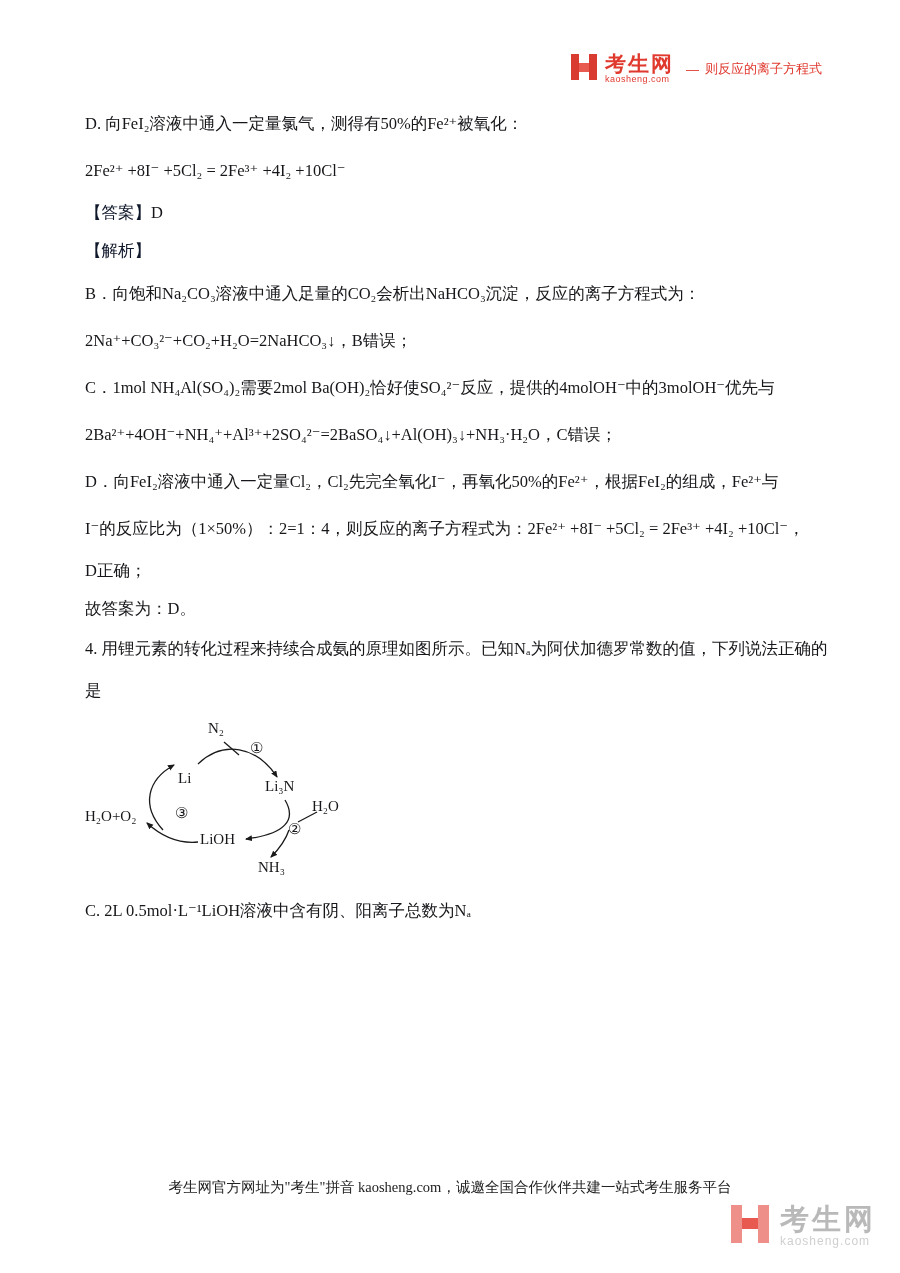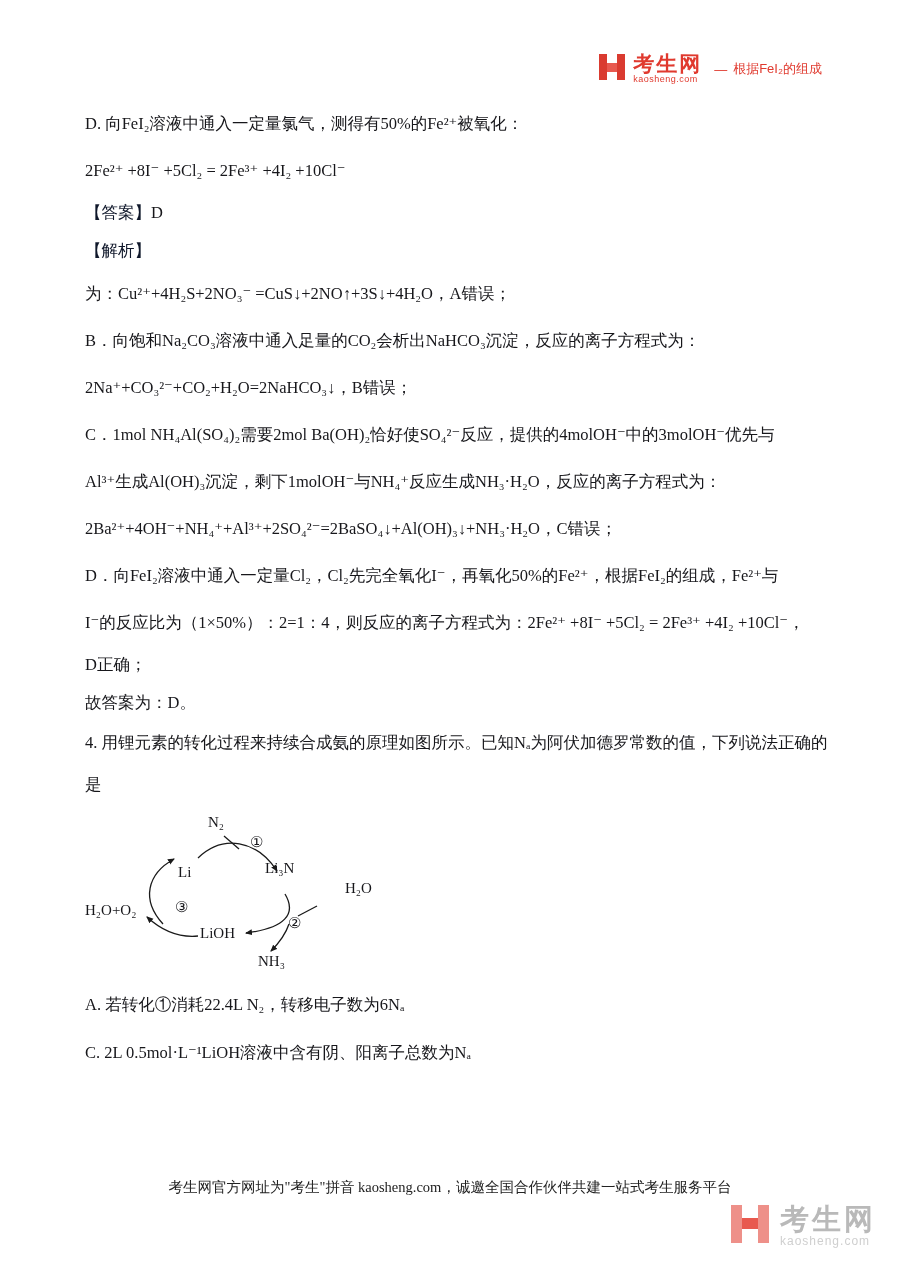--- a/index.html
+++ b/index.html
@@ -92,37 +92,35 @@
         <rect x="2" y="2" width="8" height="26" fill="#da3b30"></rect>
         <rect x="20" y="2" width="8" height="26" fill="#da3b30"></rect>
         <rect x="10" y="11" width="10" height="9" fill="#e8594f"></rect>
       </svg>
     </span>
     <span class="logo-text-block">
       <span class="logo-brand">考生网</span>
       <span class="logo-domain">kaosheng.com</span>
     </span>
     <span class="logo-dash">—</span>
-    <span class="logo-tagline">根据FeI₂的组成</span>
+    <span class="logo-tagline">则反应的离子方程式</span>
   </header>
 
   <main class="content">
     <div class="line">D. 向FeI₂溶液中通入一定量氯气，测得有50%的Fe²⁺被氧化：</div>
     <div class="line">2Fe²⁺ +8I⁻ +5Cl₂ = 2Fe³⁺ +4I₂ +10Cl⁻</div>
     <div class="line tight">
       <span class="blue">【答案】</span><span>D</span>
     </div>
     <div class="line tight">
       <span class="blue">【解析】</span>
     </div>
-    <div class="line">为：Cu²⁺+4H₂S+2NO₃⁻ =CuS↓+2NO↑+3S↓+4H₂O，A错误；</div>
     <div class="line">B．向饱和Na₂CO₃溶液中通入足量的CO₂会析出NaHCO₃沉淀，反应的离子方程式为：</div>
     <div class="line">2Na⁺+CO₃²⁻+CO₂+H₂O=2NaHCO₃↓，B错误；</div>
     <div class="line">C．1mol NH₄Al(SO₄)₂需要2mol Ba(OH)₂恰好使SO₄²⁻反应，提供的4molOH⁻中的3molOH⁻优先与</div>
-    <div class="line">Al³⁺生成Al(OH)₃沉淀，剩下1molOH⁻与NH₄⁺反应生成NH₃·H₂O，反应的离子方程式为：</div>
     <div class="line">2Ba²⁺+4OH⁻+NH₄⁺+Al³⁺+2SO₄²⁻=2BaSO₄↓+Al(OH)₃↓+NH₃·H₂O，C错误；</div>
     <div class="line">D．向FeI₂溶液中通入一定量Cl₂，Cl₂先完全氧化I⁻，再氧化50%的Fe²⁺，根据FeI₂的组成，Fe²⁺与</div>
     <div class="line">I⁻的反应比为（1×50%）：2=1：4，则反应的离子方程式为：2Fe²⁺ +8I⁻ +5Cl₂ = 2Fe³⁺ +4I₂ +10Cl⁻，</div>
     <div class="line tight">D正确；</div>
     <div class="line tight">故答案为：D。</div>
     <div class="line q4">4. 用锂元素的转化过程来持续合成氨的原理如图所示。已知Nₐ为阿伏加德罗常数的值，下列说法正确的</div>
     <div class="line q4">是</div>
 
     <div class="diagram">
       <svg class="arrows" width="310" height="165" viewBox="0 0 310 165">
@@ -142,30 +140,29 @@
 
         <path d="M 204,112 C 200,124 193,132 186,139" fill="none" stroke="#1a1a1a" stroke-width="1.3" marker-end="url(#arr)"></path>
 
         <path d="M 113,124 C 92,126 75,117 62,105" fill="none" stroke="#1a1a1a" stroke-width="1.3" marker-end="url(#arr)"></path>
 
         <path d="M 78,112 C 56,88 62,62 89,47" fill="none" stroke="#1a1a1a" stroke-width="1.3" marker-end="url(#arr)"></path>
       </svg>
       <span class="dlabel" style="left:123px; top:2px;">N₂</span>
       <span class="dlabel" style="left:165px; top:22px;">①</span>
       <span class="dlabel" style="left:93px;  top:52px;">Li</span>
-      <span class="dlabel" style="left:180px; top:48px;text-align:right;">Li₃N</span>
-      <span class="dlabel" style="left:227px; top:68px;margin-left:33px;">H₂O</span>
+      <span class="dlabel" style="left:180px; top:60px;text-align:right;">Li₃N</span>
+      <span class="dlabel" style="left:227px; top:80px;">H₂O</span>
       <span class="dlabel" style="left:90px;  top:87px;">③</span>
       <span class="dlabel" style="left:0px;   top:90px;text-align:center;">H₂O+O₂</span>
       <span class="dlabel" style="left:203px; top:103px;">②</span>
       <span class="dlabel" style="left:115px; top:113px;">LiOH</span>
       <span class="dlabel" style="left:173px; top:141px;">NH₃</span>
     </div>
 
-    <div class="line opt">A. 若转化①消耗22.4L N₂，转移电子数为6Nₐ</div>
     <div class="line opt">C. 2L 0.5mol·L⁻¹LiOH溶液中含有阴、阳离子总数为Nₐ</div>
   </main>
 
   <footer class="page-footer">考生网官方网址为"考生"拼音 kaosheng.com，诚邀全国合作伙伴共建一站式考生服务平台</footer>
 
   <div class="watermark">
     <span>
       <svg width="44" height="44" viewBox="0 0 44 44">
         <rect x="3" y="3" width="11" height="38" fill="#ee9089"></rect>
         <rect x="30" y="3" width="11" height="38" fill="#ee9089"></rect>

